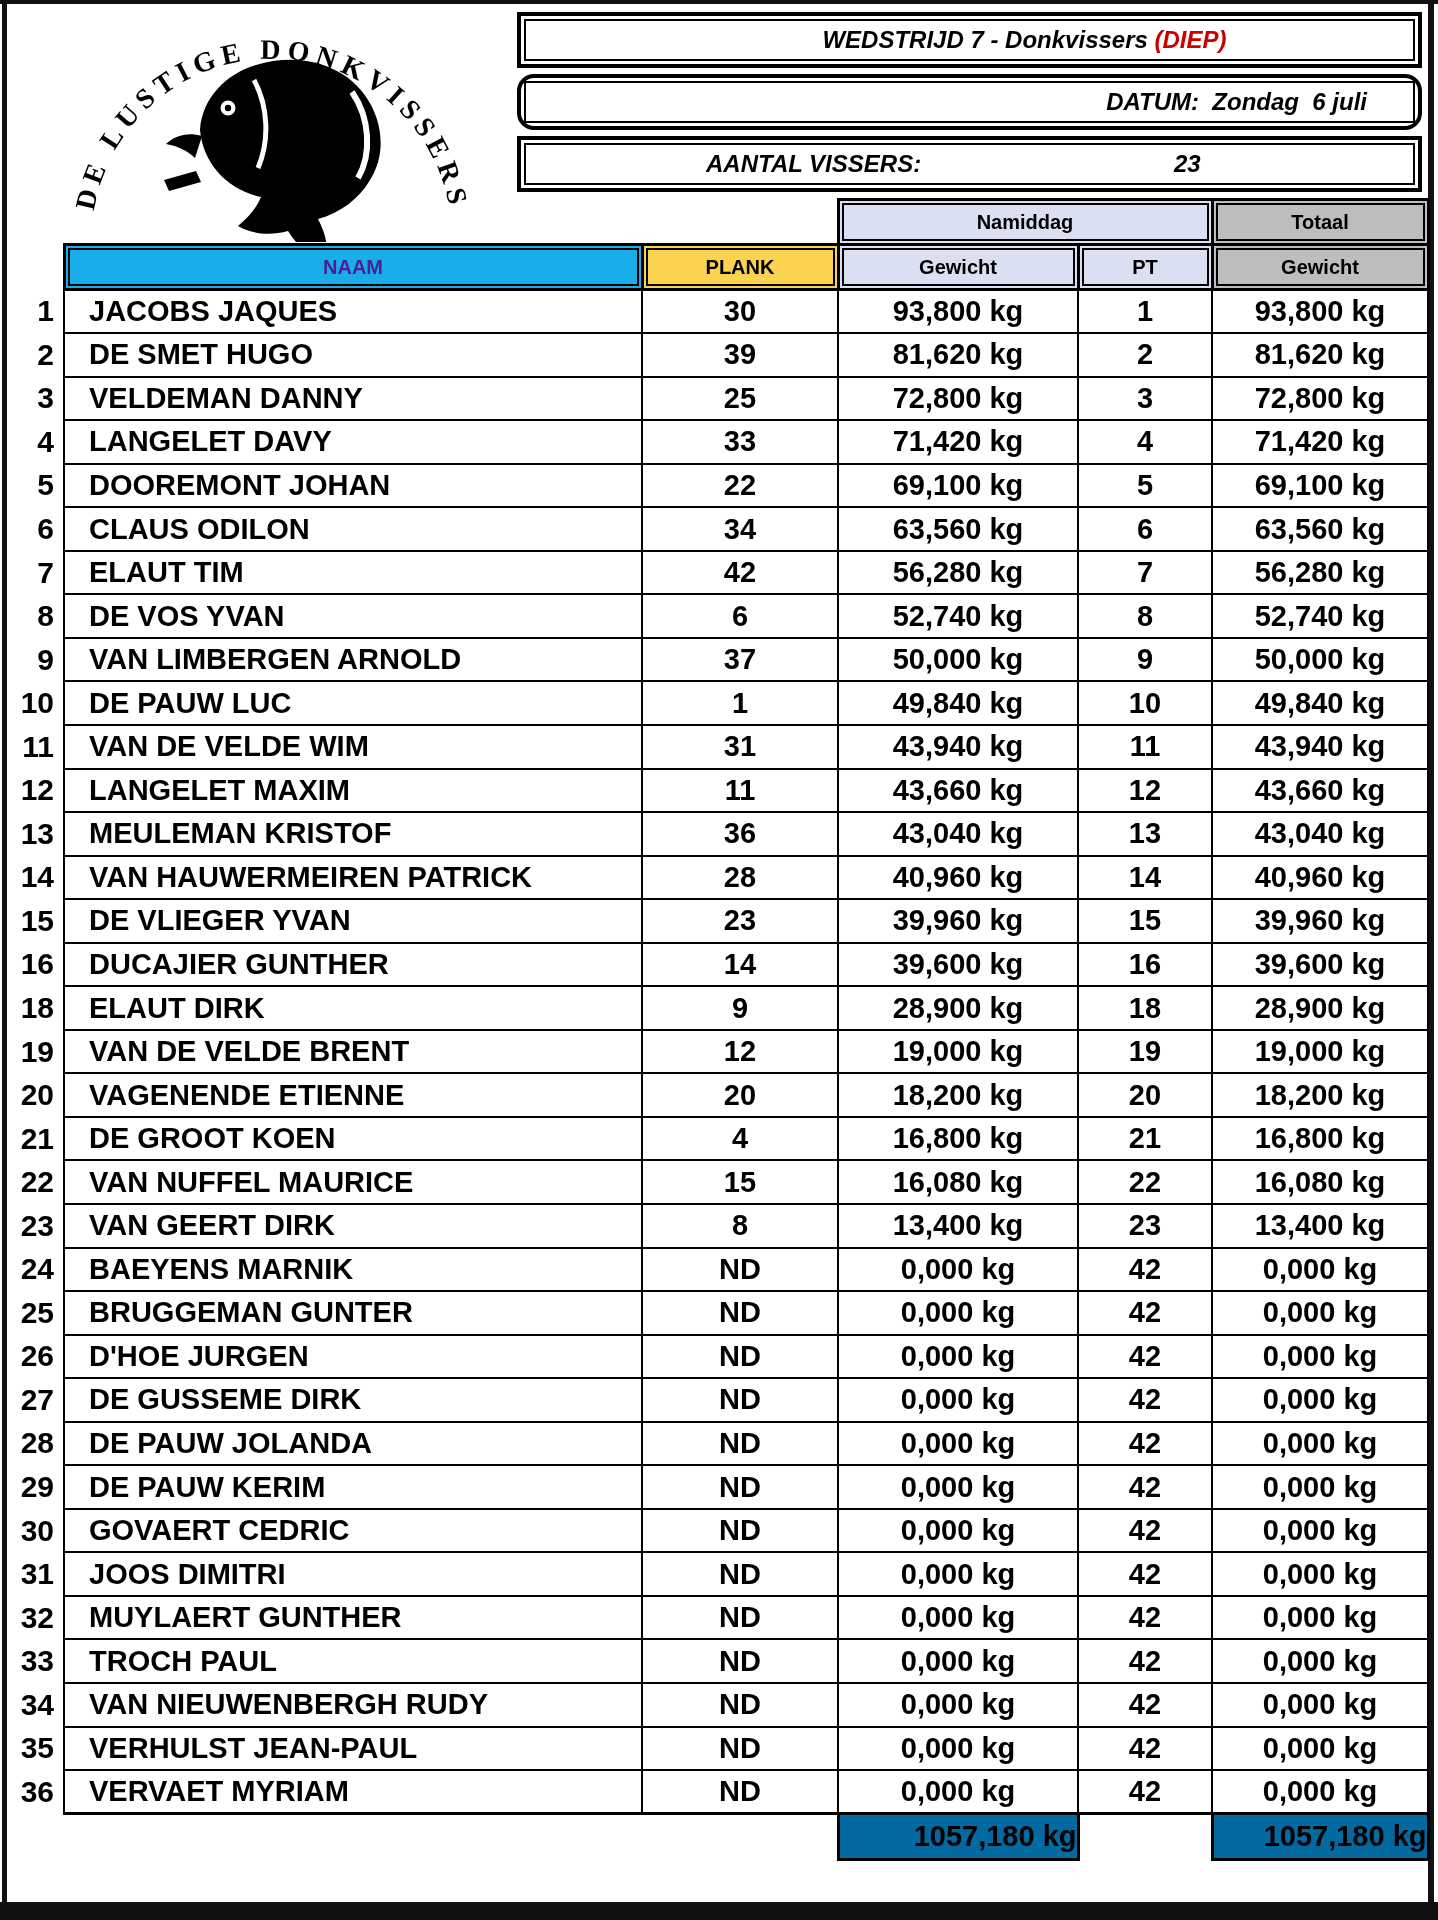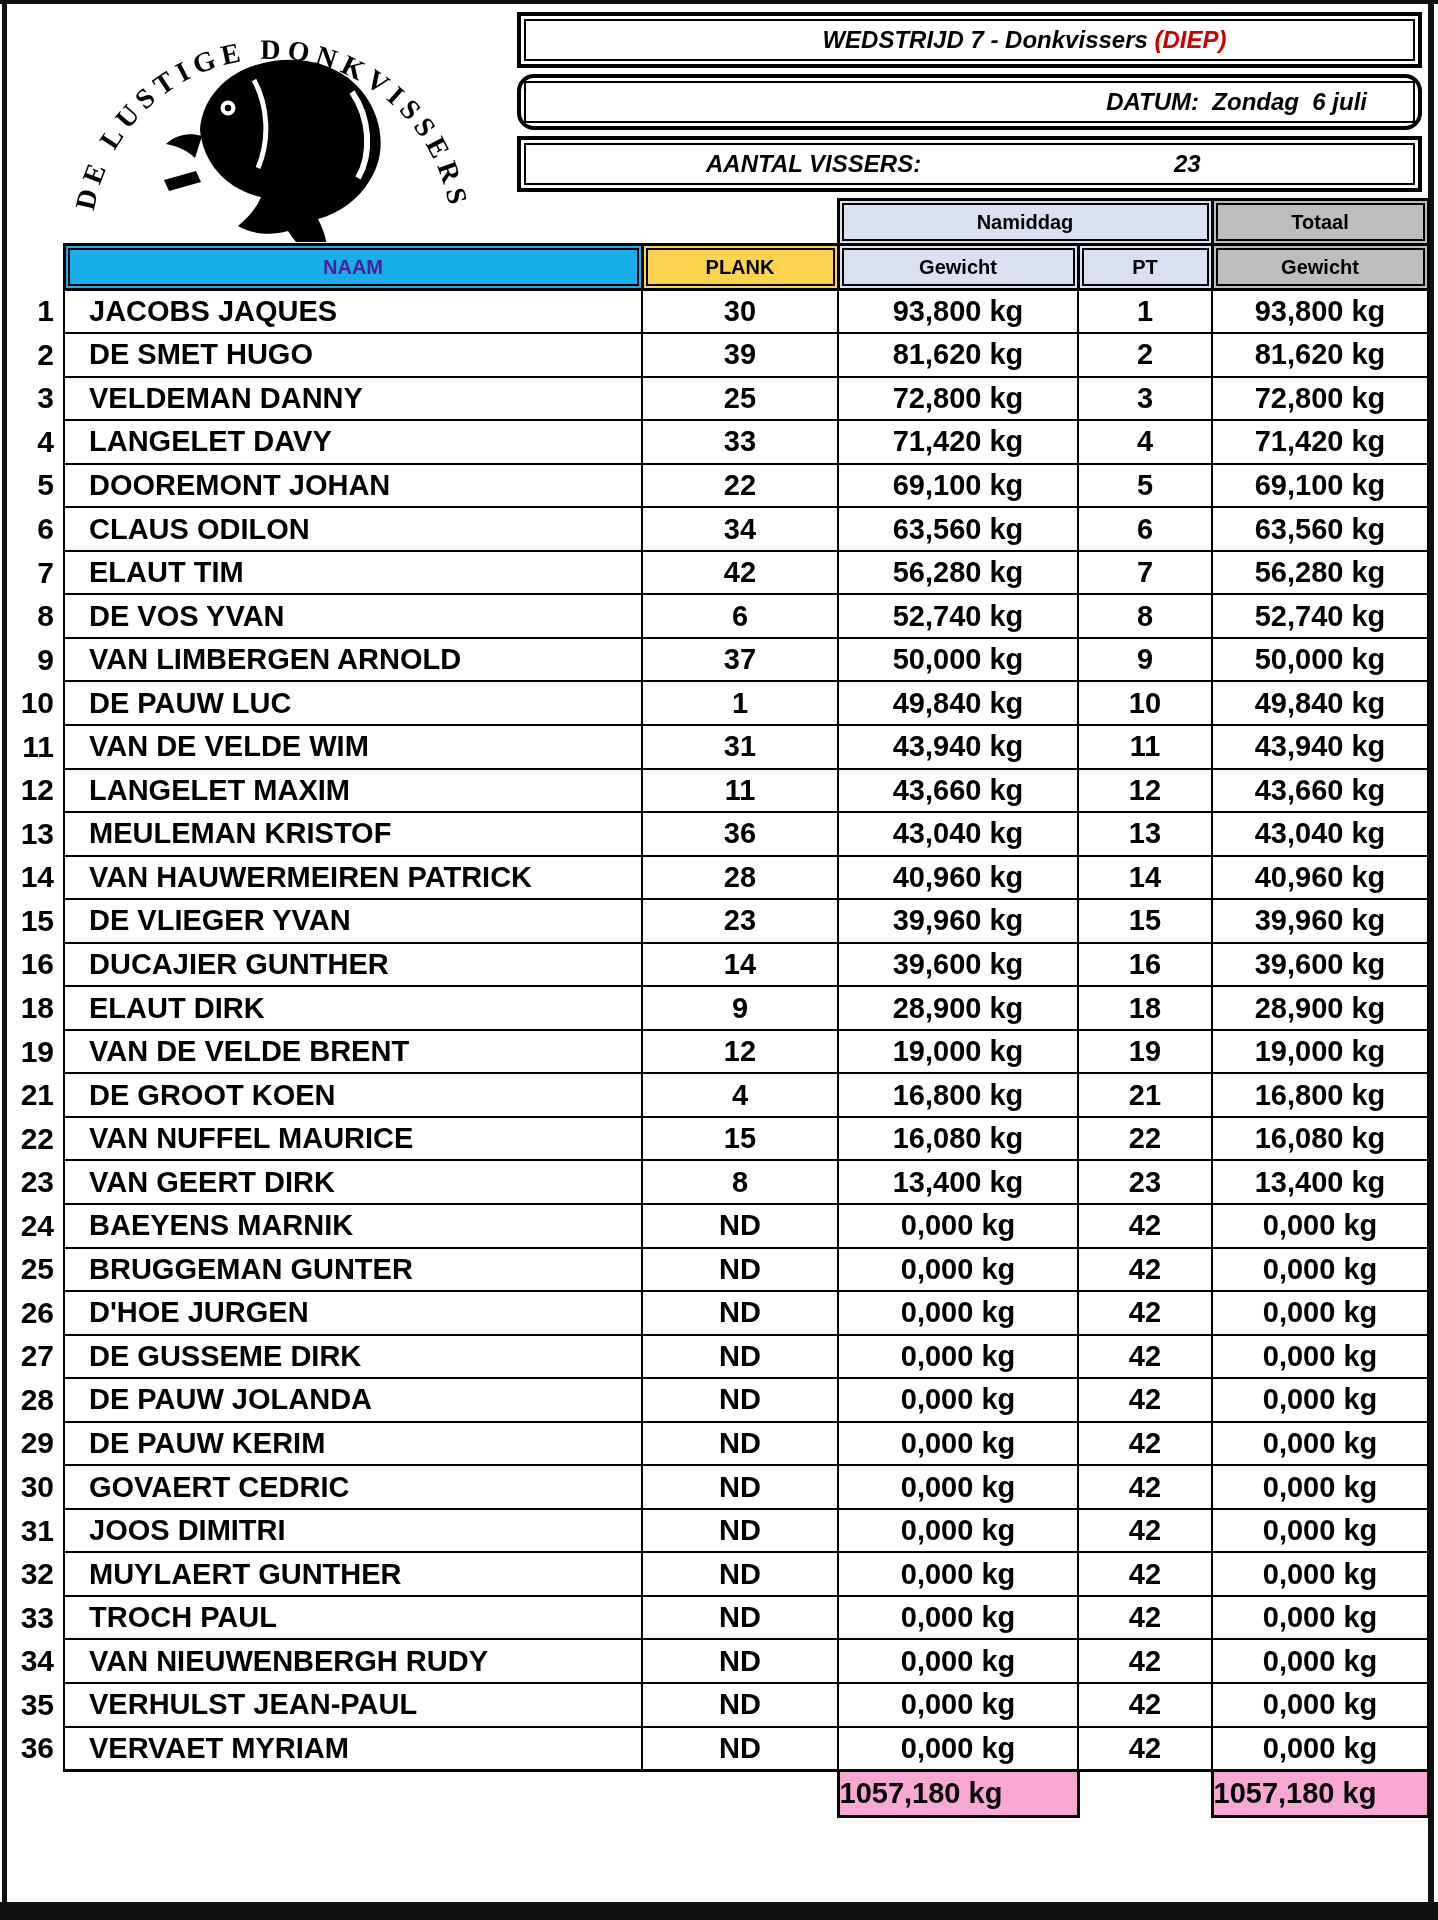--- a/index.html
+++ b/index.html
@@ -49,21 +49,21 @@
   .h-plank  { background:var(--yellow);
               box-shadow: inset 0 0 0 2px var(--yellow), inset 0 0 0 4px #000; }
   .h-lav    { background:var(--lav);
               box-shadow: inset 0 0 0 2px var(--lav), inset 0 0 0 4px #000; }
   .h-gray   { background:var(--gray);
               box-shadow: inset 0 0 0 2px var(--gray), inset 0 0 0 4px #000; }
   thead tr { height:45px; }
   tbody tr { height:43.55px; }
   tbody tr:last-child td.b { border-bottom-width:3px; }
   tfoot tr { height:46px; }
-  tfoot td.tot { border:3px solid #000; text-align:left; background:#f9a8d4; }
+  tfoot td.tot { border:3px solid #000; text-align:right; background:#0369a1; }
   td.nob { border:none; background:transparent; }
 </style>
 </head>
 <body>
 
 <div class="page" style="--cyan: #19ADE9; --yellow: #FBD34F; --lav: #DAE0F2; --gray: #BDBDBD; --red: #CC0000;">
 
   <div class="edge edge-top"></div>
   <div class="edge edge-left"></div>
   <div class="edge edge-right"></div>
@@ -280,20 +280,28 @@
           </tr>
           <tr>
             <td class="gut">19</td>
             <td class="b naam bl3">VAN DE VELDE BRENT</td>
             <td class="b c bl3">12</td>
             <td class="b c bl3">19,000 kg</td>
             <td class="b c bl3">19</td>
             <td class="b c bl3 br3">19,000 kg</td>
           </tr>
           <tr>
+            <td class="gut">20</td>
+            <td class="b naam bl3">VAGENENDE ETIENNE</td>
+            <td class="b c bl3">20</td>
+            <td class="b c bl3">18,200 kg</td>
+            <td class="b c bl3">20</td>
+            <td class="b c bl3 br3">18,200 kg</td>
+          </tr>
+          <tr>
             <td class="gut">21</td>
             <td class="b naam bl3">DE GROOT KOEN</td>
             <td class="b c bl3">4</td>
             <td class="b c bl3">16,800 kg</td>
             <td class="b c bl3">21</td>
             <td class="b c bl3 br3">16,800 kg</td>
           </tr>
           <tr>
             <td class="gut">22</td>
             <td class="b naam bl3">VAN NUFFEL MAURICE</td>

